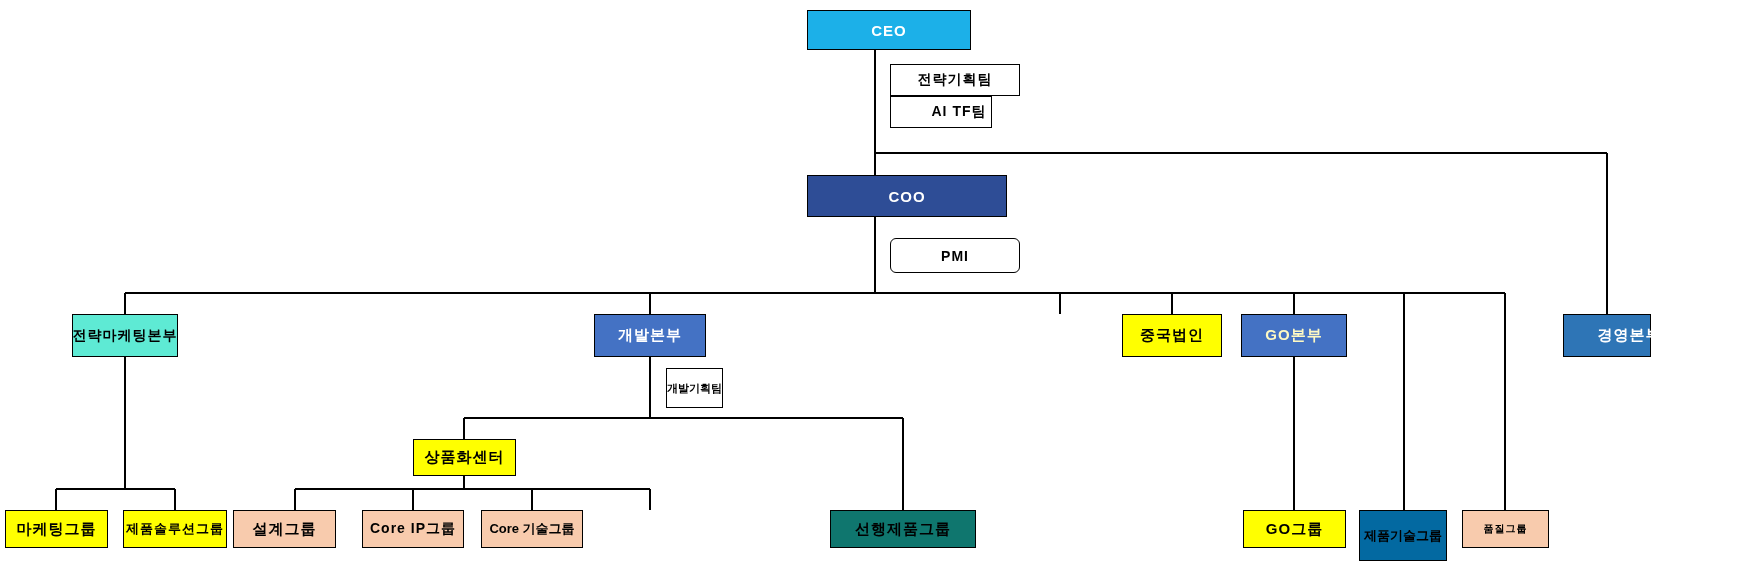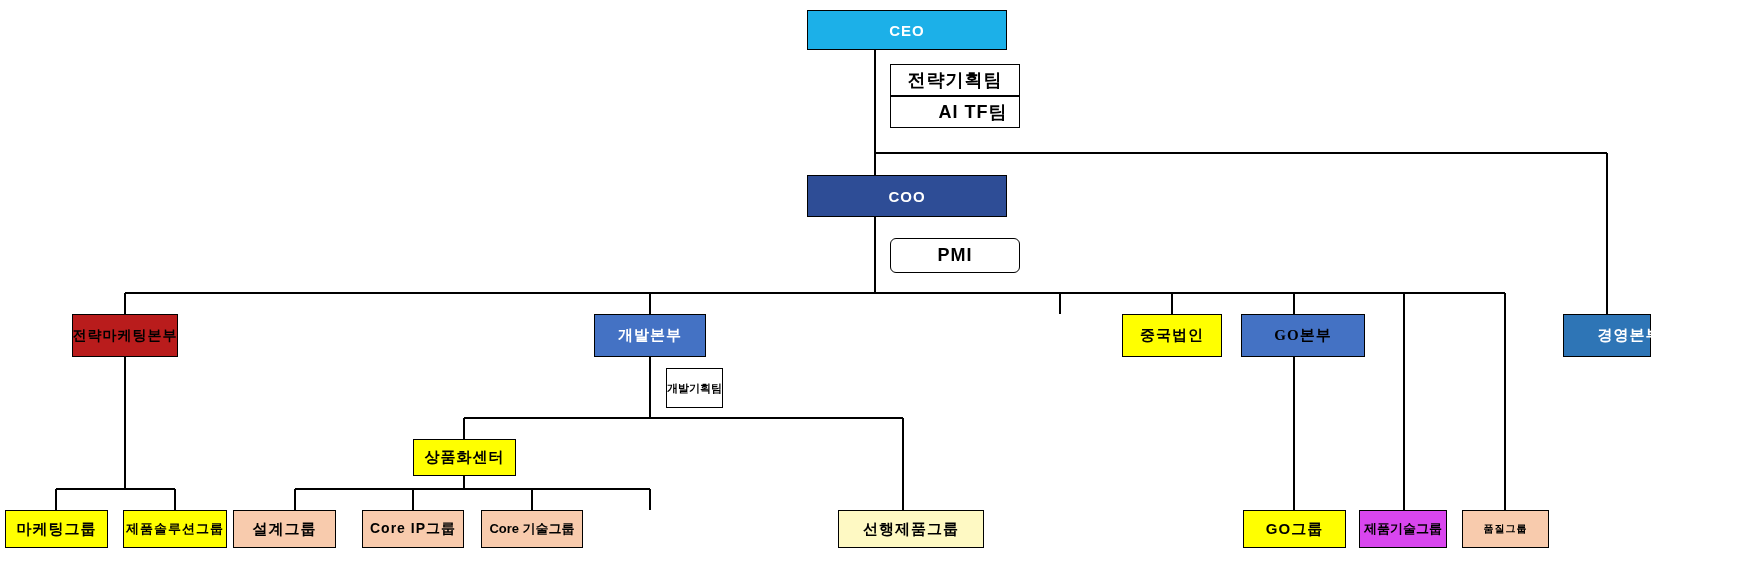--- a/index.html
+++ b/index.html
@@ -15,21 +15,21 @@
     position:absolute;
     display:flex;align-items:center;justify-content:center;
     box-sizing:border-box;
     border:1.6px solid #000000;
     font-weight:bold;
     font-size:15px;
     letter-spacing:1px;
     white-space:nowrap;
     text-align:center;
   }
-  .node.small{font-size:18px;}
+  .node.small{font-size:14px;}
   .node.tiny{font-size:11px;letter-spacing:0;}
 </style>
 </head>
 <body>
 
 <div class="canvas">
 
   <svg class="lines" shape-rendering="crispEdges">
     <g id="edge-lines" fill="none" stroke="#000000" stroke-width="1.5">
       <line x1="875" y1="50" x2="875" y2="293"></line>
@@ -54,57 +54,57 @@
       <line x1="464" y1="476" x2="464" y2="489"></line>
       <line x1="295" y1="489" x2="650" y2="489"></line>
       <line x1="295" y1="489" x2="295" y2="510"></line>
       <line x1="413" y1="489" x2="413" y2="510"></line>
       <line x1="532" y1="489" x2="532" y2="510"></line>
       <line x1="650" y1="489" x2="650" y2="510"></line>
       <line x1="1294" y1="357" x2="1294" y2="510"></line>
     </g>
   </svg>
 
-  <div class="node" style="left: 807px; top: 10px; width: 200px; height: 40px; background-color: rgb(28, 176, 232); color: rgb(255, 255, 255); text-align: center;">CEO</div>
+  <div class="node" style="left: 807px; top: 10px; width: 164px; height: 40px; background-color: rgb(28, 176, 232); color: rgb(255, 255, 255); text-align: center;">CEO</div>
 
   <div class="node small" style="left: 890px; top: 64px; width: 130px; height: 32px; background-color: rgb(255, 255, 255); color: rgb(0, 0, 0);">전략기획팀</div>
 
-  <div class="node small" style="left: 890px; top: 96px; width: 130px; height: 32px; background-color: rgb(255, 255, 255); color: rgb(0, 0, 0); padding-left: 36px;">AI TF팀</div>
+  <div class="node small" style="left: 890px; top: 96px; width: 102px; height: 32px; background-color: rgb(255, 255, 255); color: rgb(0, 0, 0); padding-left: 36px;">AI TF팀</div>
 
   <div class="node" style="left: 807px; top: 175px; width: 200px; height: 42px; background-color: rgb(46, 77, 150); color: rgb(255, 255, 255);">COO</div>
 
   <div class="node small" style="left: 890px; top: 238px; width: 130px; height: 35px; background-color: rgb(255, 255, 255); color: rgb(0, 0, 0); border-radius: 6px;">PMI</div>
 
-  <div class="node" style="left: 72px; top: 314px; width: 106px; height: 43px; font-size: 14px; background-color: #b91c1c; color: rgb(0, 0, 0);">전략마케팅본부</div>
+  <div class="node" style="left: 72px; top: 314px; width: 106px; height: 43px; font-size: 14px; background-color: #5eead4; color: rgb(0, 0, 0);">전략마케팅본부</div>
 
   <div class="node" style="left: 594px; top: 314px; width: 112px; height: 43px; background-color: rgb(68, 114, 196); color: rgb(255, 255, 255);">개발본부</div>
 
 
   <div class="node" style="left: 1122px; top: 314px; width: 100px; height: 43px; background-color: rgb(255, 255, 0); color: rgb(0, 0, 0);">중국법인</div>
 
-  <div class="node" style="left: 1241px; top: 314px; width: 124px; height: 43px; background-color: rgb(68, 114, 196); color: #000000; font-family: Liberation Serif, serif;">GO본부</div>
+  <div class="node" style="left: 1241px; top: 314px; width: 106px; height: 43px; background-color: rgb(68, 114, 196); color: #fef9c3;">GO본부</div>
 
   <div class="node" style="left: 1563px; top: 314px; width: 88px; height: 43px; background-color: rgb(46, 117, 182); color: rgb(255, 255, 255); padding-left: 45px;">경영본부</div>
 
   <div class="node tiny" style="left: 666px; top: 368px; width: 57px; height: 40px; background-color: rgb(255, 255, 255); color: rgb(0, 0, 0);">개발기획팀</div>
 
   <div class="node" style="left: 413px; top: 439px; width: 103px; height: 37px; background-color: rgb(255, 255, 0); color: rgb(0, 0, 0);">상품화센터</div>
 
   <div class="node" style="left: 5px; top: 510px; width: 103px; height: 38px; background-color: rgb(255, 255, 0); color: rgb(0, 0, 0);">마케팅그룹</div>
 
   <div class="node" style="left: 123px; top: 510px; width: 104px; height: 38px; font-size: 13px; background-color: rgb(255, 255, 0); color: rgb(0, 0, 0);">제품솔루션그룹</div>
 
   <div class="node" style="left: 233px; top: 510px; width: 103px; height: 38px; background-color: rgb(248, 203, 173); color: rgb(0, 0, 0);">설계그룹</div>
 
   <div class="node" style="left: 362px; top: 510px; width: 102px; height: 38px; font-size: 14px; background-color: rgb(248, 203, 173); color: rgb(0, 0, 0);">Core IP그룹</div>
 
   <div class="node" style="left: 481px; top: 510px; width: 102px; height: 38px; font-size: 13px; letter-spacing: 0px; background-color: rgb(248, 203, 173); color: rgb(0, 0, 0);">Core 기술그룹</div>
 
 
-  <div class="node" style="left: 830px; top: 510px; width: 146px; height: 38px; background-color: #fef9c3; color: rgb(0, 0, 0); margin-left: 8px;">선행제품그룹</div>
+  <div class="node" style="left: 830px; top: 510px; width: 146px; height: 38px; background-color: #0f766e; color: rgb(0, 0, 0);">선행제품그룹</div>
 
   <div class="node" style="left: 1243px; top: 510px; width: 103px; height: 38px; background-color: rgb(255, 255, 0); color: rgb(0, 0, 0);">GO그룹</div>
 
-  <div class="node" style="left: 1359px; top: 510px; width: 88px; height: 38px; font-size: 13px; letter-spacing: 0px; background-color: #d946ef; color: rgb(0, 0, 0);">제품기술그룹</div>
+  <div class="node" style="left: 1359px; top: 510px; width: 88px; height: 51px; font-size: 13px; letter-spacing: 0px; background-color: #0369a1; color: rgb(0, 0, 0);">제품기술그룹</div>
 
   <div class="node" style="left: 1462px; top: 510px; width: 87px; height: 38px; font-size: 10px; background-color: rgb(248, 203, 173); color: rgb(0, 0, 0);">품질그룹</div>
 
 </div>
 
 </body></html>

